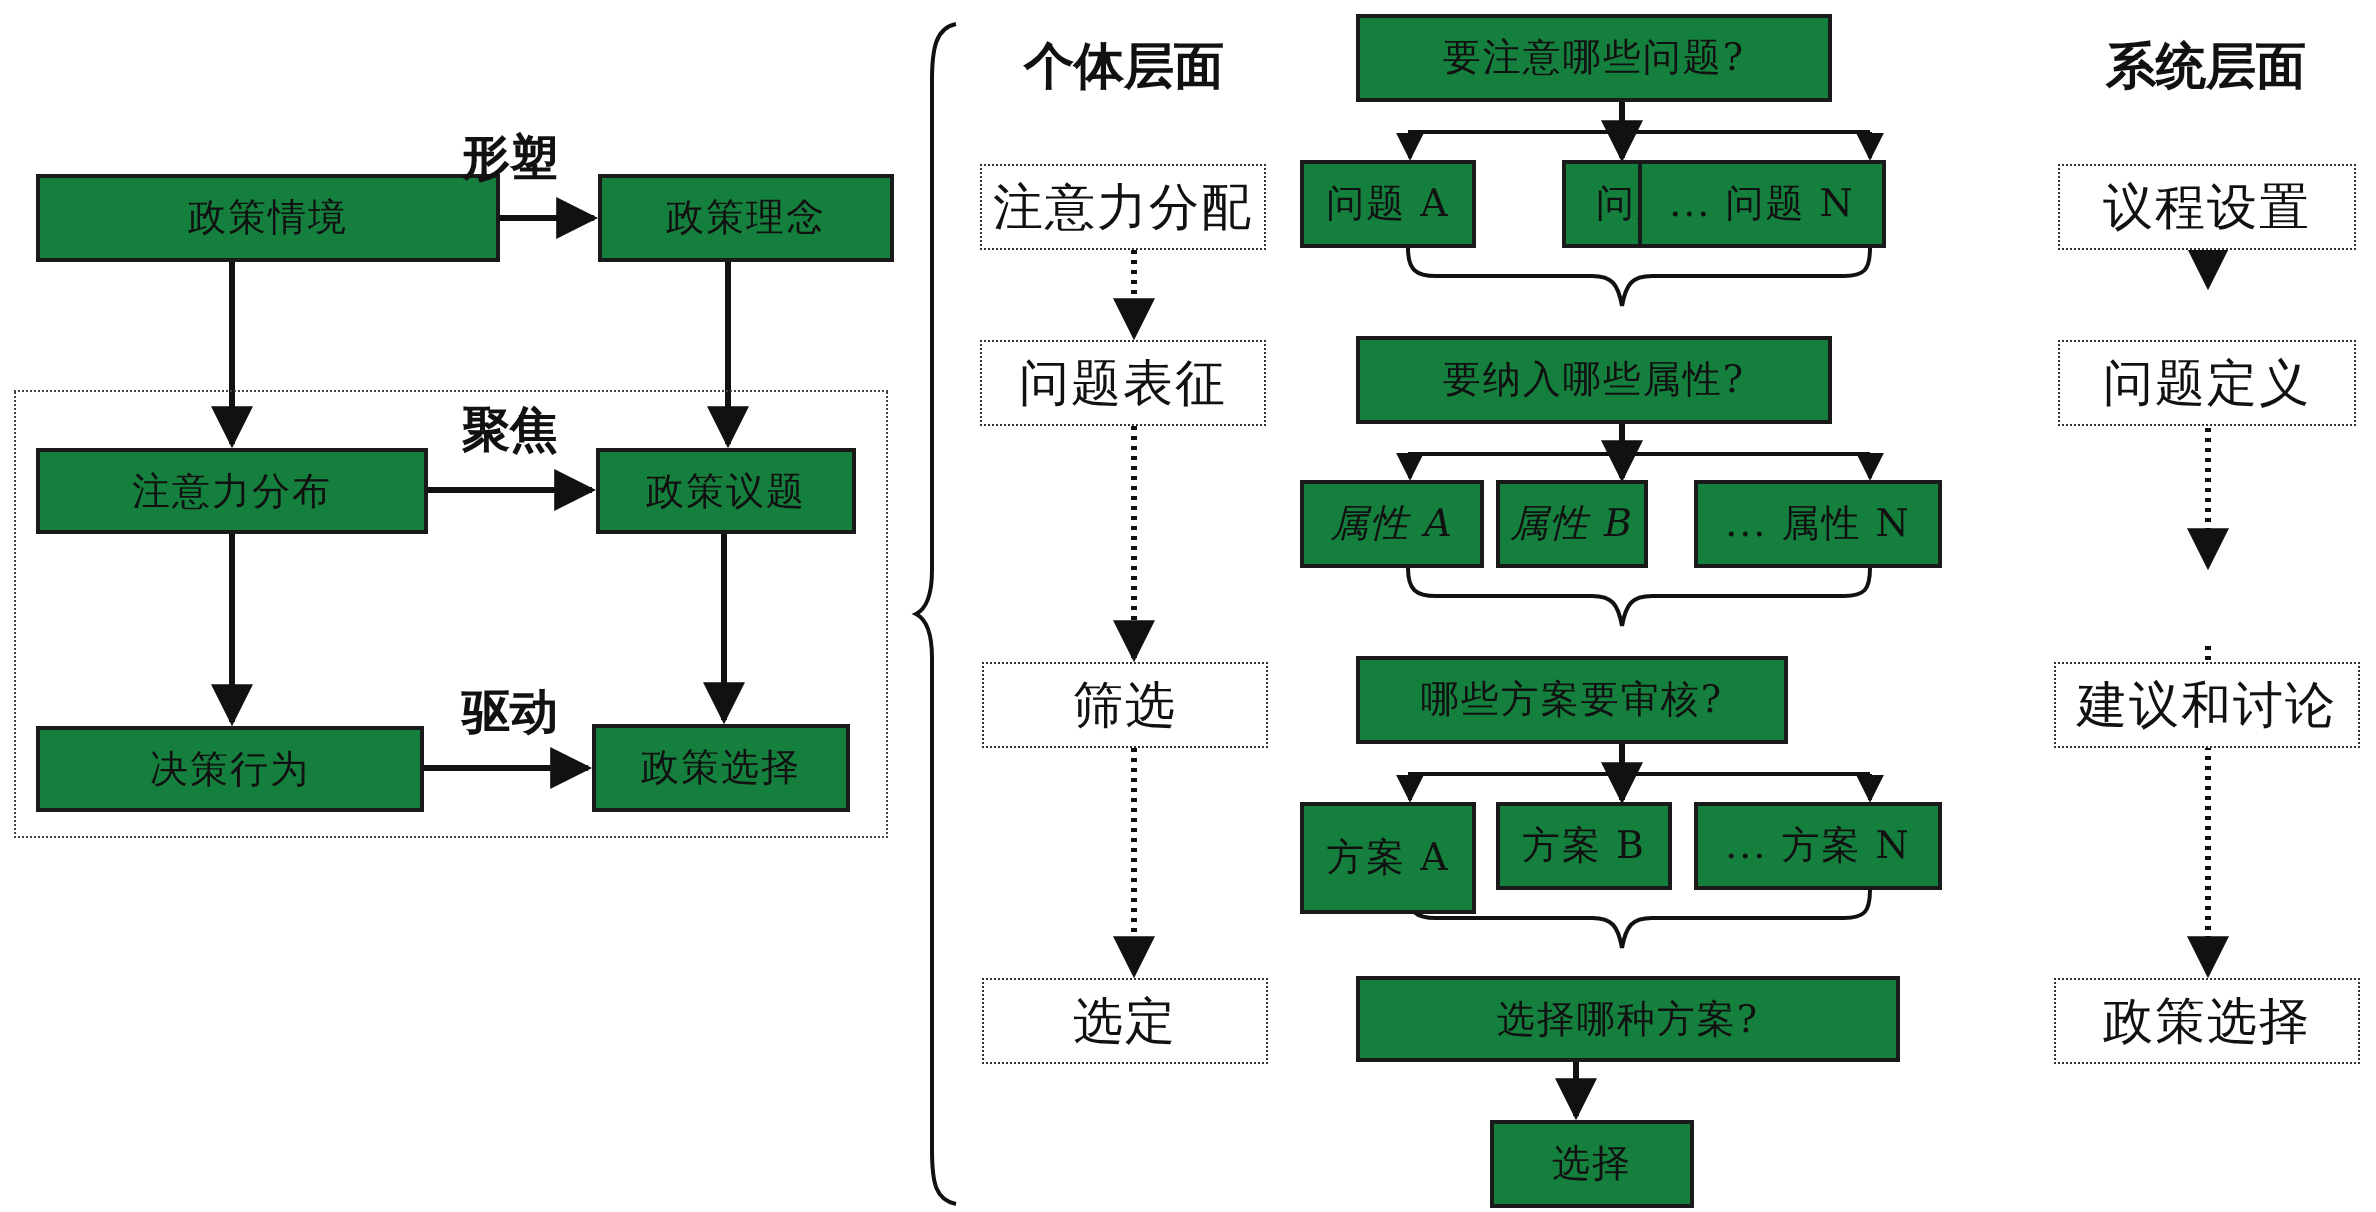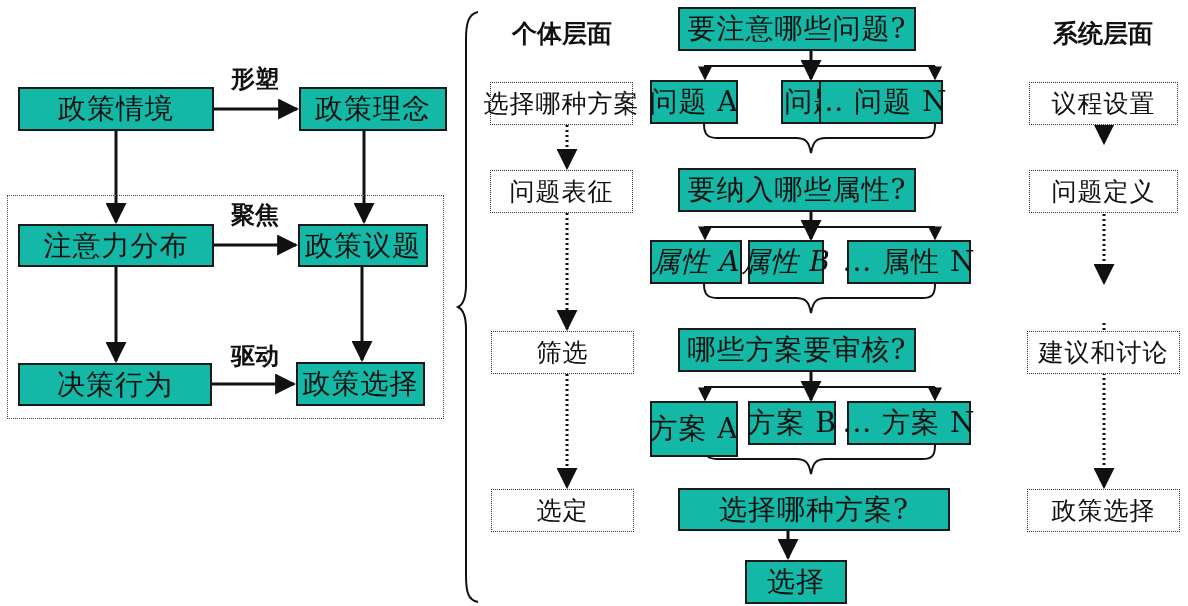--- a/index.html
+++ b/index.html
@@ -1,20 +1,20 @@
 <!DOCTYPE html>
 <html><head>
 <meta charset="utf-8">
 <style>
   html, body { margin: 0; padding: 0; background: #ffffff; }
   body { width: 1188px; height: 606px; position: relative; overflow: hidden;
          font-family: "DejaVu Serif", "Liberation Serif", serif; color: #111; }
   svg.wires { position: absolute; left: 0; top: 0; width: 1188px; height: 606px; }
-  .box { position: absolute; box-sizing: border-box; border: 2px solid #1a1a1a; background: #14b8a6;
-         display: flex; align-items: center; justify-content: center; font-size: 28px;
+  .box { position: absolute; box-sizing: border-box; border: 2px solid #1a1a1a; background: #15803d;
+         display: flex; align-items: center; justify-content: center; font-size: 19px;
          white-space: nowrap; letter-spacing: 1px; }
   .dotbox { position: absolute; box-sizing: border-box; border: 1.5px dotted #333; background: #fff;
          display: flex; align-items: center; justify-content: center; font-size: 25px;
          white-space: nowrap; letter-spacing: 1px; }
   .lbl { position: absolute; font-family: Liberation Mono, monospace;
          font-weight: bold; font-size: 24px; white-space: nowrap; transform: translate(-50%, -50%); }
   .container { position: absolute; box-sizing: border-box; border: 1.5px dotted #444; }
 </style>
 </head>
 <body>
@@ -74,21 +74,21 @@
 
   <path d="M704,124 C704,135 708,138 718,138 L796,138 C806,138 809,142 811,153 C813,142 816,138 826,138 L922,138 C932,138 935,135 935,124" fill="none" stroke="#111" stroke-width="2"></path>
   <path d="M704,284 C704,295 708,298 718,298 L796,298 C806,298 809,302 811,313 C813,302 816,298 826,298 L922,298 C932,298 935,295 935,284" fill="none" stroke="#111" stroke-width="2"></path>
   <path d="M704,445 C704,456 708,459 718,459 L796,459 C806,459 809,463 811,474 C813,463 816,459 826,459 L922,459 C932,459 935,456 935,445" fill="none" stroke="#111" stroke-width="2"></path>
 
   <line x1="788" y1="531" x2="788" y2="558" stroke="#111" stroke-width="3" marker-end="url(#ah)"></line>
 </svg>
 
 <div class="container" style="left:7px;top:195px;width:437px;height:224px;"></div>
 
-<div class="box" style="left:18px;top:87px;width:196px;height:44px;">
+<div class="box" style="left:18px;top:87px;width:232px;height:44px;">
     <span>政策情境</span>
   </div>
 <div class="box" style="left:299px;top:87px;width:148px;height:44px;">
     <span>政策理念</span>
   </div>
 <div class="box" style="left:18px;top:224px;width:196px;height:43px;">
     <span>注意力分布</span>
   </div>
 <div class="box" style="left:298px;top:224px;width:130px;height:43px;">
     <span>政策议题</span>
@@ -99,21 +99,21 @@
 <div class="box" style="left:296px;top:362px;width:129px;height:44px;">
     <span>政策选择</span>
   </div>
 
 <div class="lbl" style="left:255px;top:79px;">形塑</div>
 <div class="lbl" style="left:255px;top:215px;">聚焦</div>
 <div class="lbl" style="left:255px;top:356px;">驱动</div>
 
 <div class="lbl" style="left:562px;top:33px;font-size:25px;">个体层面</div>
 <div class="dotbox" style="left:490px;top:82px;width:143px;height:43px;">
-    <span>选择哪种方案</span>
+    <span>注意力分配</span>
   </div>
 <div class="dotbox" style="left:490px;top:170px;width:143px;height:43px;">
     <span>问题表征</span>
   </div>
 <div class="dotbox" style="left:491px;top:331px;width:143px;height:43px;">
     <span>筛选</span>
   </div>
 <div class="dotbox" style="left:491px;top:489px;width:143px;height:43px;">
     <span>选定</span>
   </div>
@@ -137,21 +137,21 @@
 <div class="box" style="left:650px;top:240px;width:92px;height:44px;font-style:italic;">
     <span>属性 A</span>
   </div>
 <div class="box" style="left:748px;top:240px;width:76px;height:44px;font-style:italic;">
     <span>属性 B</span>
   </div>
 <div class="box" style="left:847px;top:240px;width:124px;height:44px;">
     <span>... 属性 N</span>
   </div>
 
-<div class="box" style="left:678px;top:328px;width:238px;height:44px;">
+<div class="box" style="left:678px;top:328px;width:216px;height:44px;">
     <span>哪些方案要审核?</span>
   </div>
 <div class="box" style="left:650px;top:401px;width:88px;height:56px;">
     <span>方案 A</span>
   </div>
 <div class="box" style="left:748px;top:401px;width:88px;height:44px;">
     <span>方案 B</span>
   </div>
 <div class="box" style="left:847px;top:401px;width:124px;height:44px;">
     <span>... 方案 N</span>

